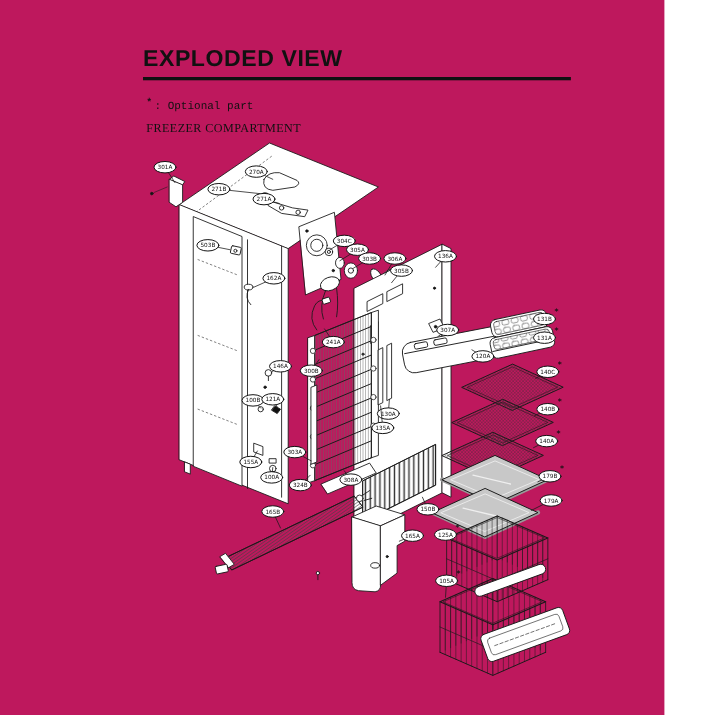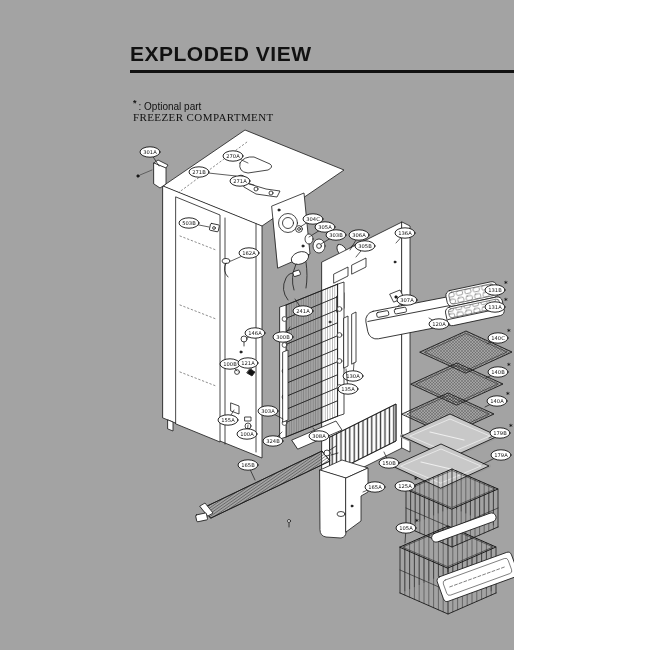--- a/index.html
+++ b/index.html
@@ -1,23 +1,23 @@
 <!DOCTYPE html>
 <html><head>
 <meta charset="utf-8">
 <style>
   html,body{margin:0;padding:0;background:#ffffff;}
-  .page{position:relative;width:514px;height:650px;background:#a3a3a3;overflow:hidden;
+  .page{position:relative;width:604px;height:650px;background:#be185d;overflow:hidden;
         font-family:"Liberation Sans",sans-serif;color:#111;}
   .title{position:absolute;left:130px;top:42px;font-size:21px;font-weight:bold;
          letter-spacing:.5px;font-family:"Liberation Sans",sans-serif;}
   .rule{position:absolute;left:130px;top:70px;width:389px;height:3px;background:#111;}
   .section{position:absolute;left:133px;top:82px;font-size:11px;font-weight:normal;
            font-family:"Liberation Serif",serif;letter-spacing:.4px;margin-top:29px;}
-  .note{position:absolute;left:133px;top:98px;font-size:10px;font-family:Liberation Sans, sans-serif;}
+  .note{position:absolute;left:133px;top:88px;font-size:10px;font-family:Liberation Mono, monospace;}
   .note .star{font-weight:bold;font-size:9px;vertical-align:super;margin-right:2px;}
   .pageno{position:absolute;left:0;right:0;top:622px;text-align:center;font-size:10px;
           font-family:"Liberation Serif",serif;}
   svg text{font-family:"DejaVu Sans",sans-serif;}
 </style>
 </head>
 <body>
 
 <div class="page">
   <div class="title">EXPLODED VIEW</div>

